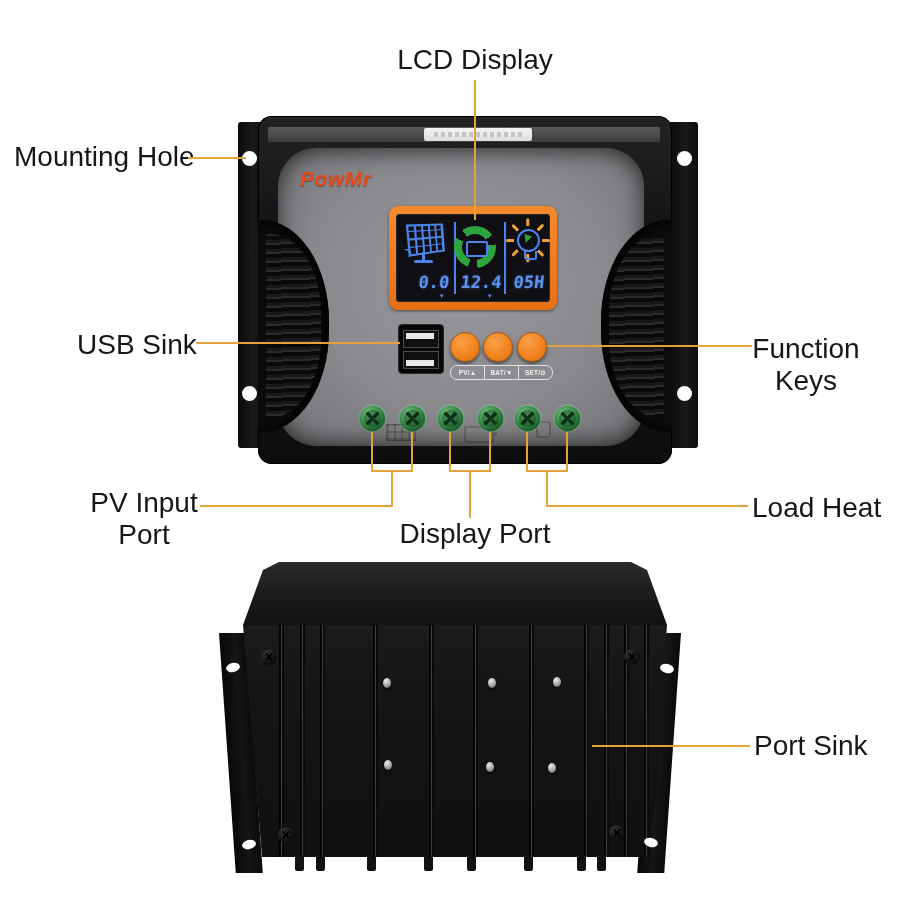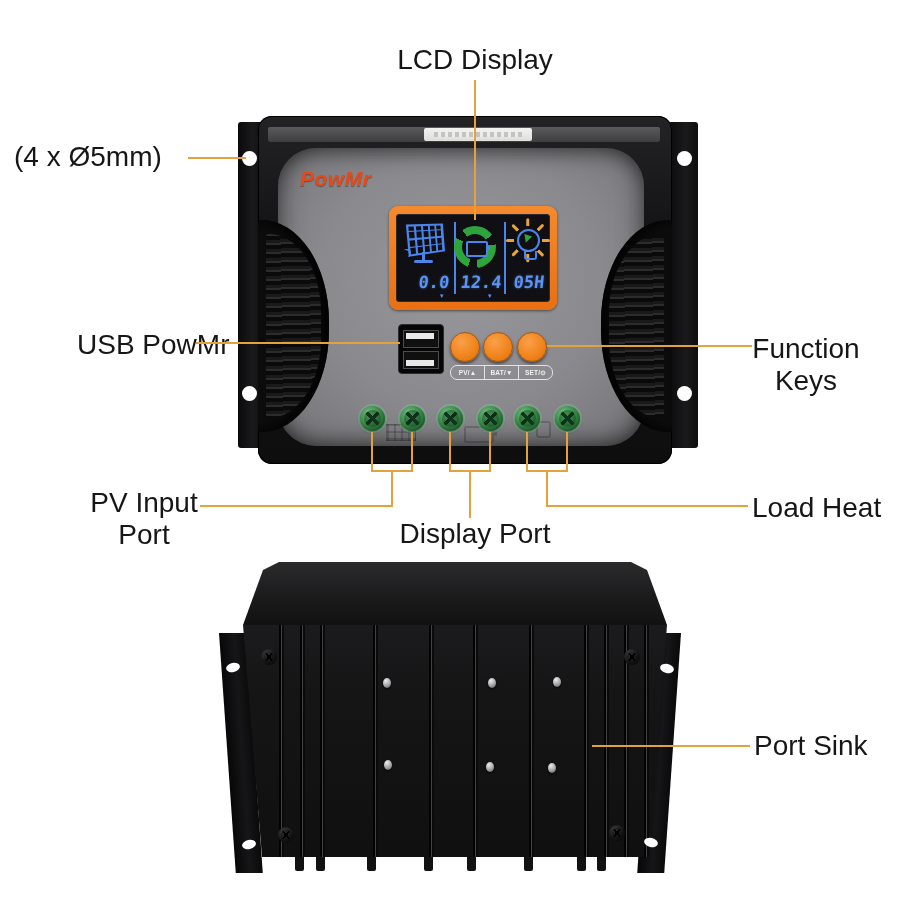--- a/index.html
+++ b/index.html
@@ -256,23 +256,23 @@
   <div class="aline" style="left:469px;top:470px;width:2px;height:48px;"></div>
 
   <div class="aline" style="left:526px;top:432px;width:2px;height:40px;"></div>
   <div class="aline" style="left:566px;top:432px;width:2px;height:40px;"></div>
   <div class="aline" style="left:526px;top:470px;width:42px;height:2px;"></div>
   <div class="aline" style="left:546px;top:470px;width:2px;height:37px;"></div>
   <div class="aline" style="left:546px;top:505px;width:202px;height:2px;"></div>
 
   <div class="lbl" style="left:370px;top:44px;width:210px;text-align:center;">LCD Display</div>
   <div class="lbl" style="left:14px;top:141px;">
-    <div>(4 x Ø5mm)</div>
-  </div>
-  <div class="lbl" style="left:77px;top:329px;">USB PowMr</div>
+    <div>Mounting Hole</div>
+  </div>
+  <div class="lbl" style="left:77px;top:329px;">USB Sink</div>
   <div class="lbl" style="left:750px;top:333px;width:112px;text-align:center;">
     <div>Function</div>
     <div>Keys</div>
   </div>
   <div class="lbl" style="left:88px;top:487px;width:112px;text-align:center;">
     <div>PV Input</div>
     <div>Port</div>
   </div>
   <div class="lbl" style="left:395px;top:518px;width:160px;text-align:center;">Display Port</div>
   <div class="lbl" style="left:752px;top:492px;">Load Heat</div>

